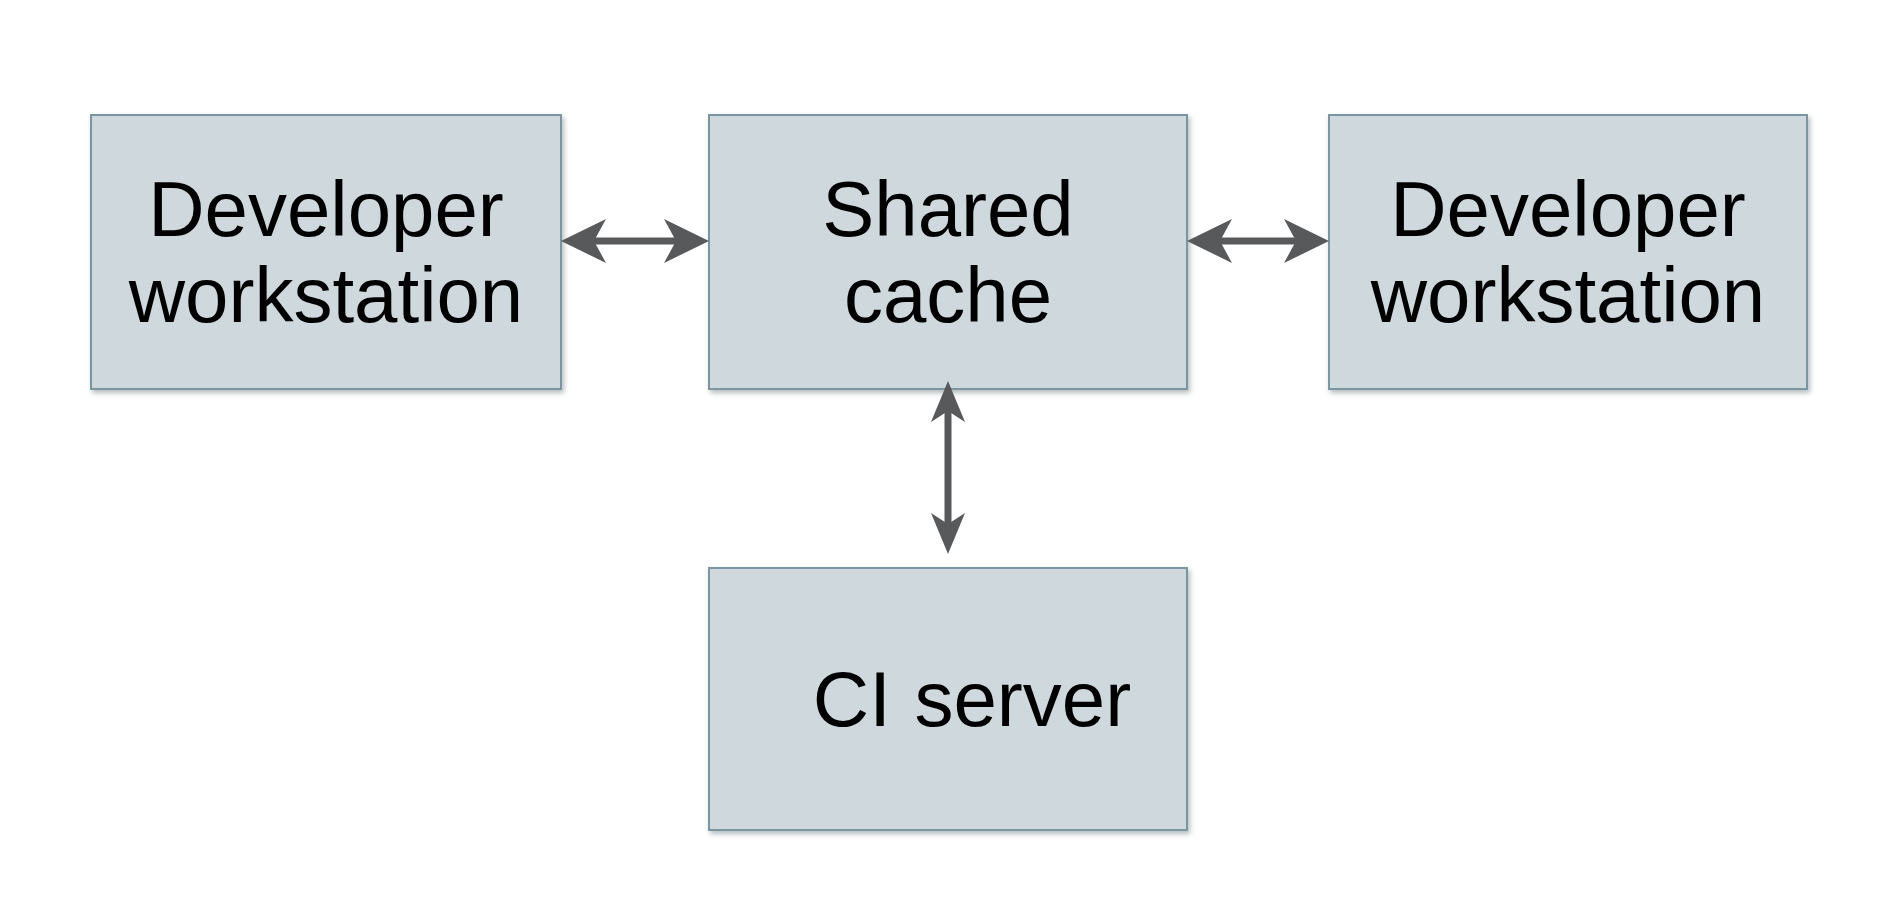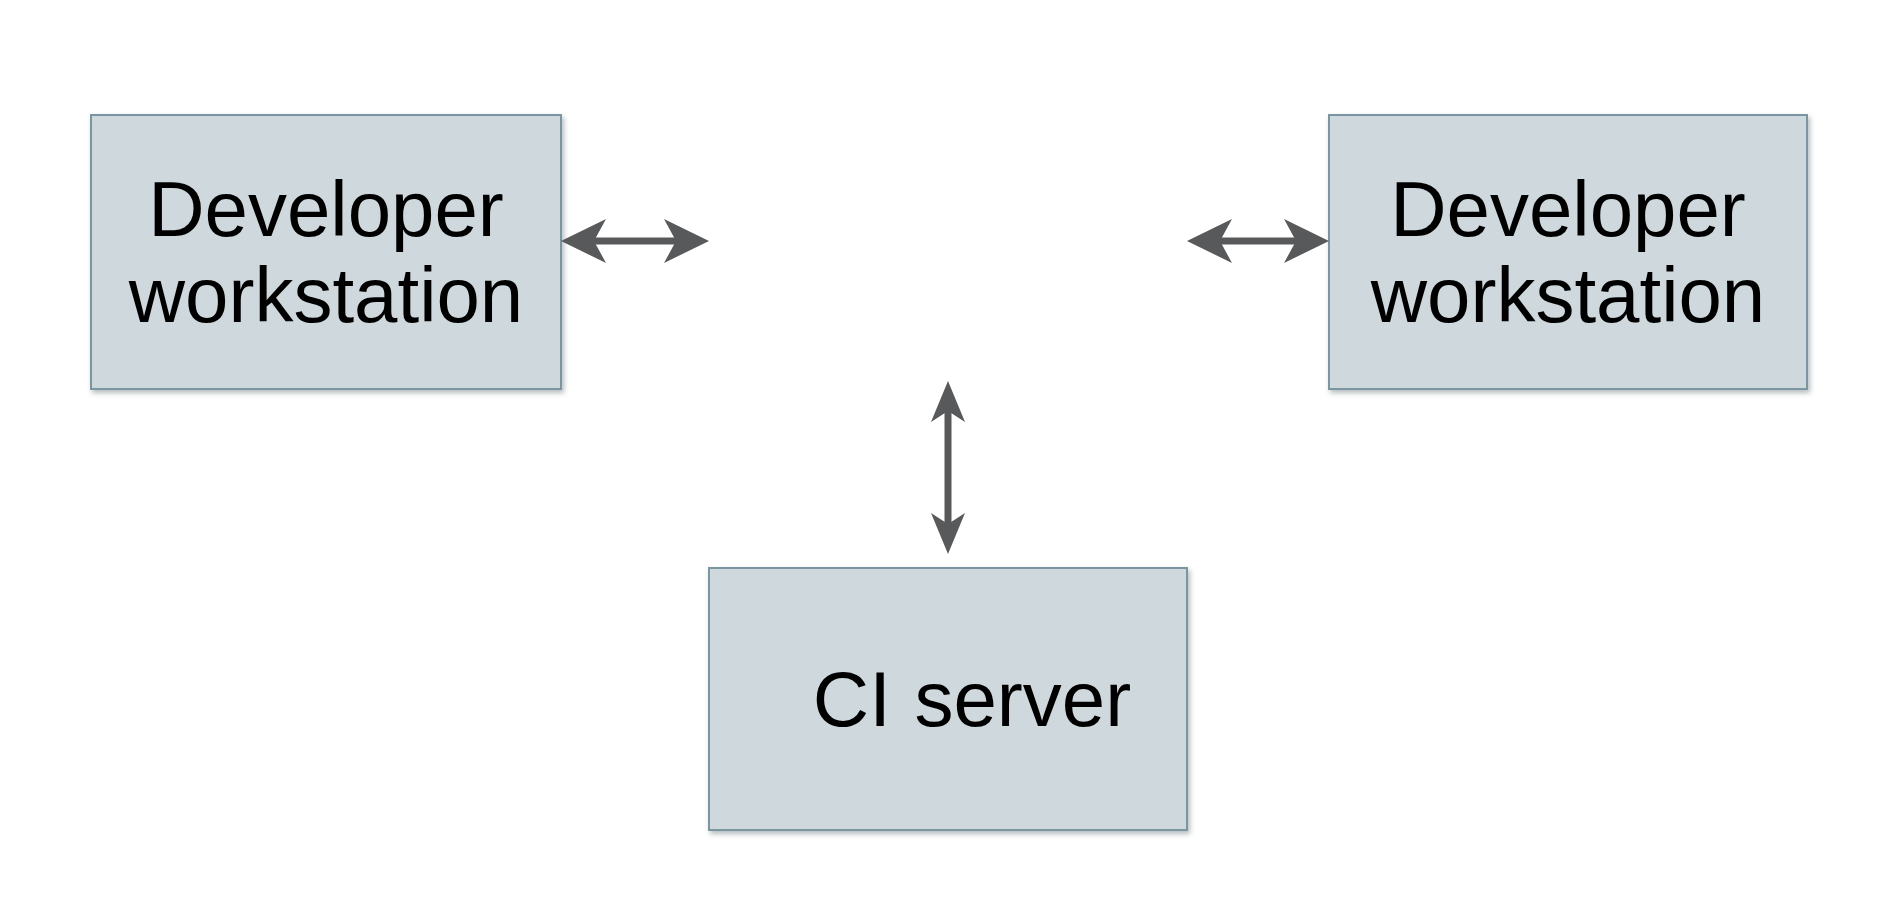--- a/index.html
+++ b/index.html
@@ -50,20 +50,23 @@
 </style>
 </head>
 <body>
 
 <div class="canvas">
 
   <div class="node node-dev-left">
     <span class="node-label">Developer workstation</span>
   </div>
 
+  <div class="node node-cache">
+    <span class="node-label">Shared cache</span>
+  </div>
 
   <div class="node node-dev-right">
     <span class="node-label">Developer workstation</span>
   </div>
 
   <div class="node node-ci">
     <span class="node-label">CI server</span>
   </div>
 
   <svg class="arrow arrow-h-left" width="150" height="48" viewBox="0 0 150 48" aria-hidden="true">

